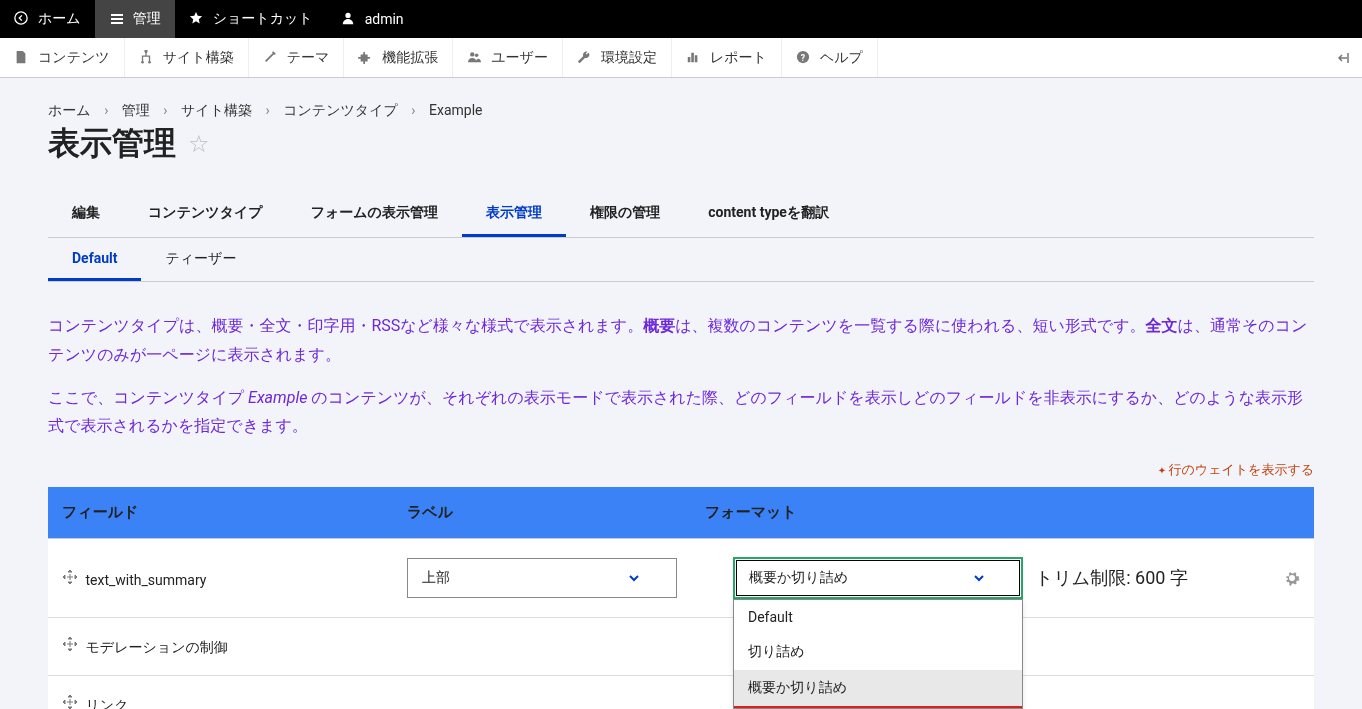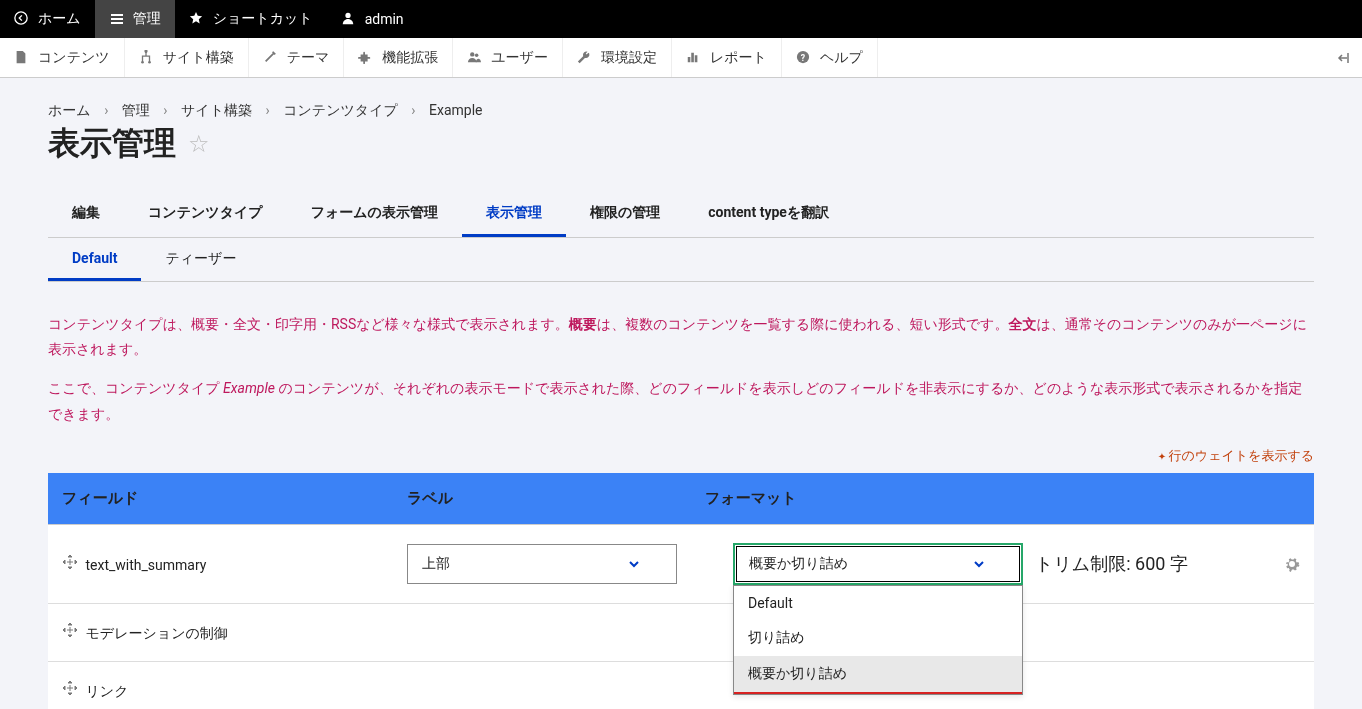--- a/index.html
+++ b/index.html
@@ -32,21 +32,21 @@
     .tabs-primary { display: flex; border-bottom: 1px solid #ccc; margin-bottom: 0; }
     .tabs-primary .tab { padding: 12px 24px; cursor: pointer; font-weight: bold; color: #222; }
     .tabs-primary .tab.active { color: #003cc5; border-bottom: 3px solid #003cc5; }
     
     
     .tabs-secondary { display: flex; border-bottom: 1px solid #ccc; margin-bottom: 30px; }
     .tabs-secondary .tab { padding: 12px 24px; cursor: pointer; color: #222; }
     .tabs-secondary .tab.active { color: #003cc5; border-bottom: 3px solid #003cc5; font-weight: bold; }
     
     
-    .description p { line-height: 1.8; margin-bottom: 14px; color: #be185d; font-size: 14px; }
+    .description p { line-height: 1.8; margin-bottom: 14px; color: #6d28d9; font-size: 16px; }
     .description strong { font-weight: bold; }
     .description em { font-style: italic; }
     
     
     .weights-row { text-align: right; margin: 20px 0 8px; }
     .weights-link { color: #c2410c; font-size: 13px; cursor: pointer; }
     .weights-link::before { content: "✦ "; font-size: 10px; }
     
     
     .table-wrap { background: #fff; }

